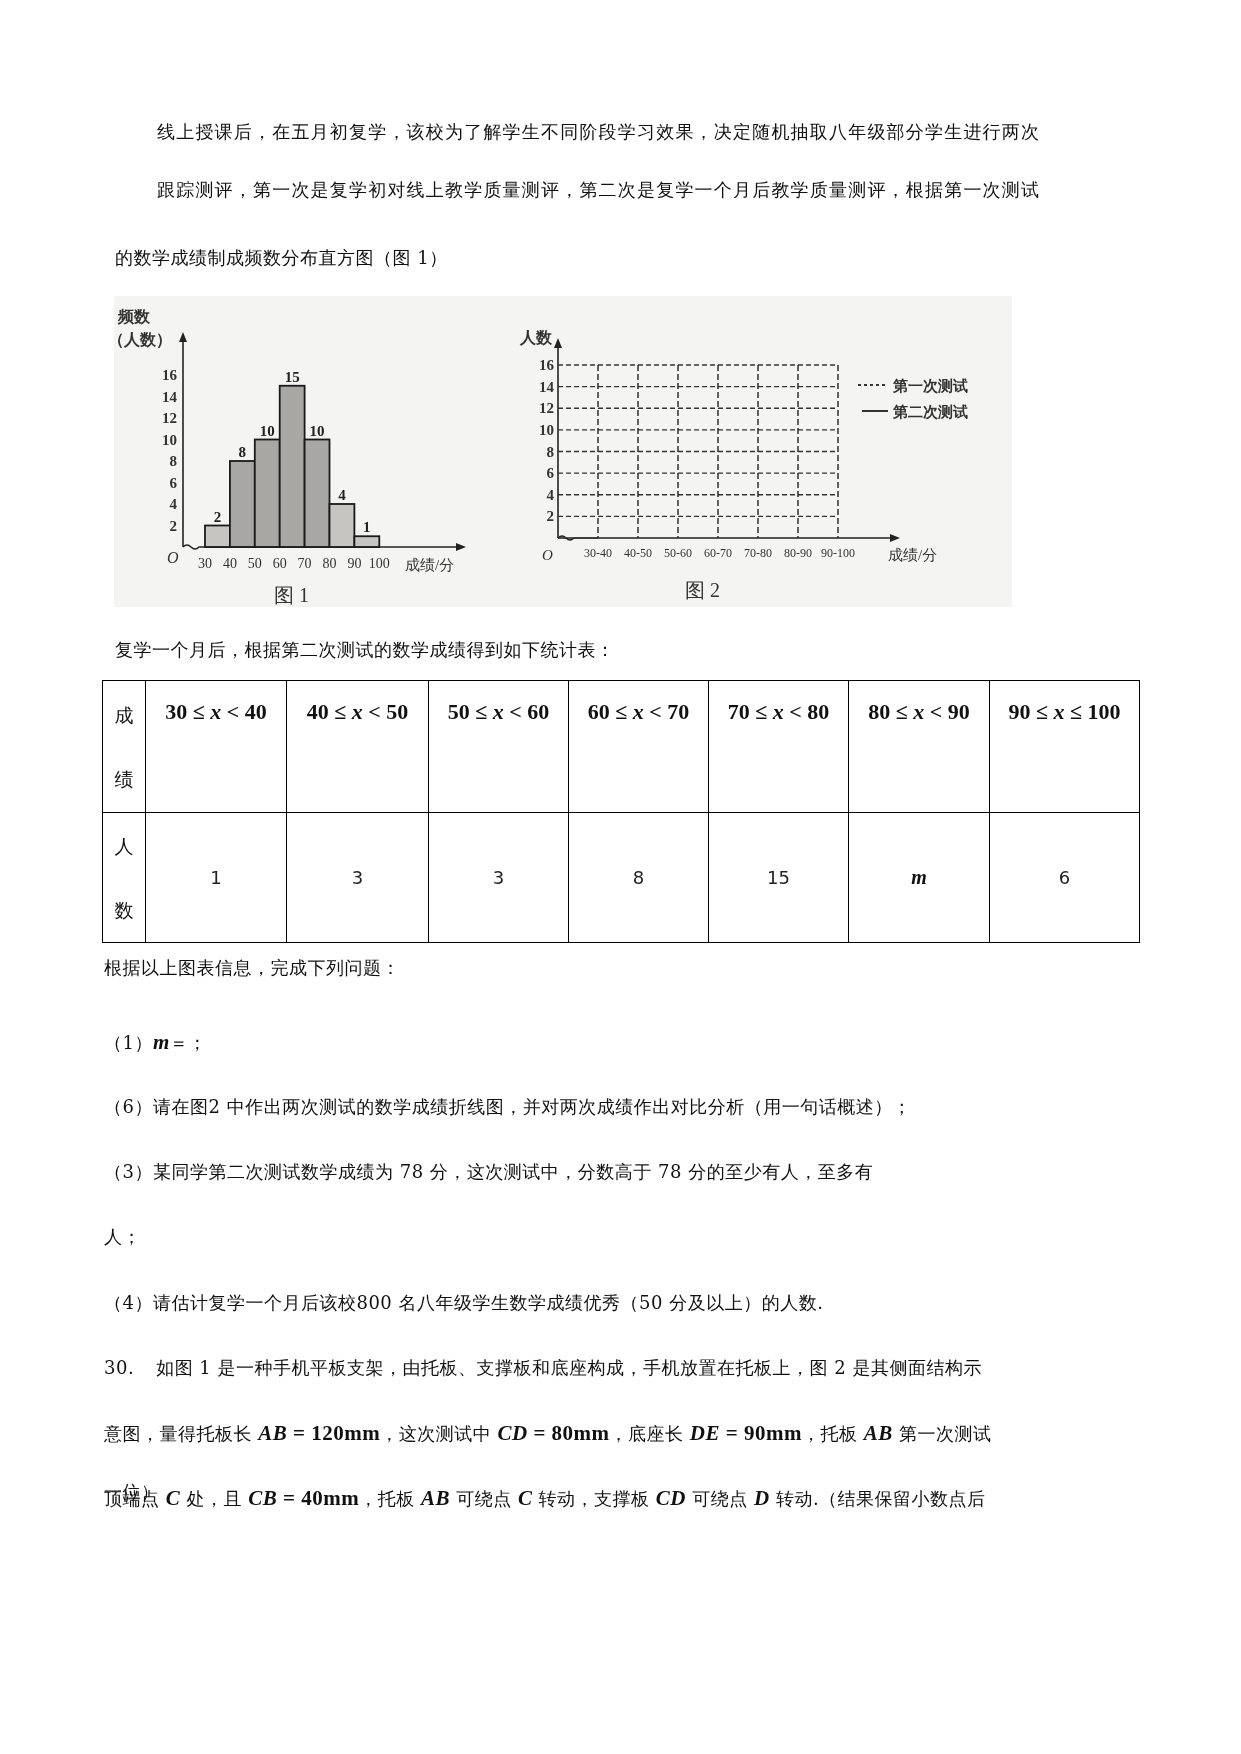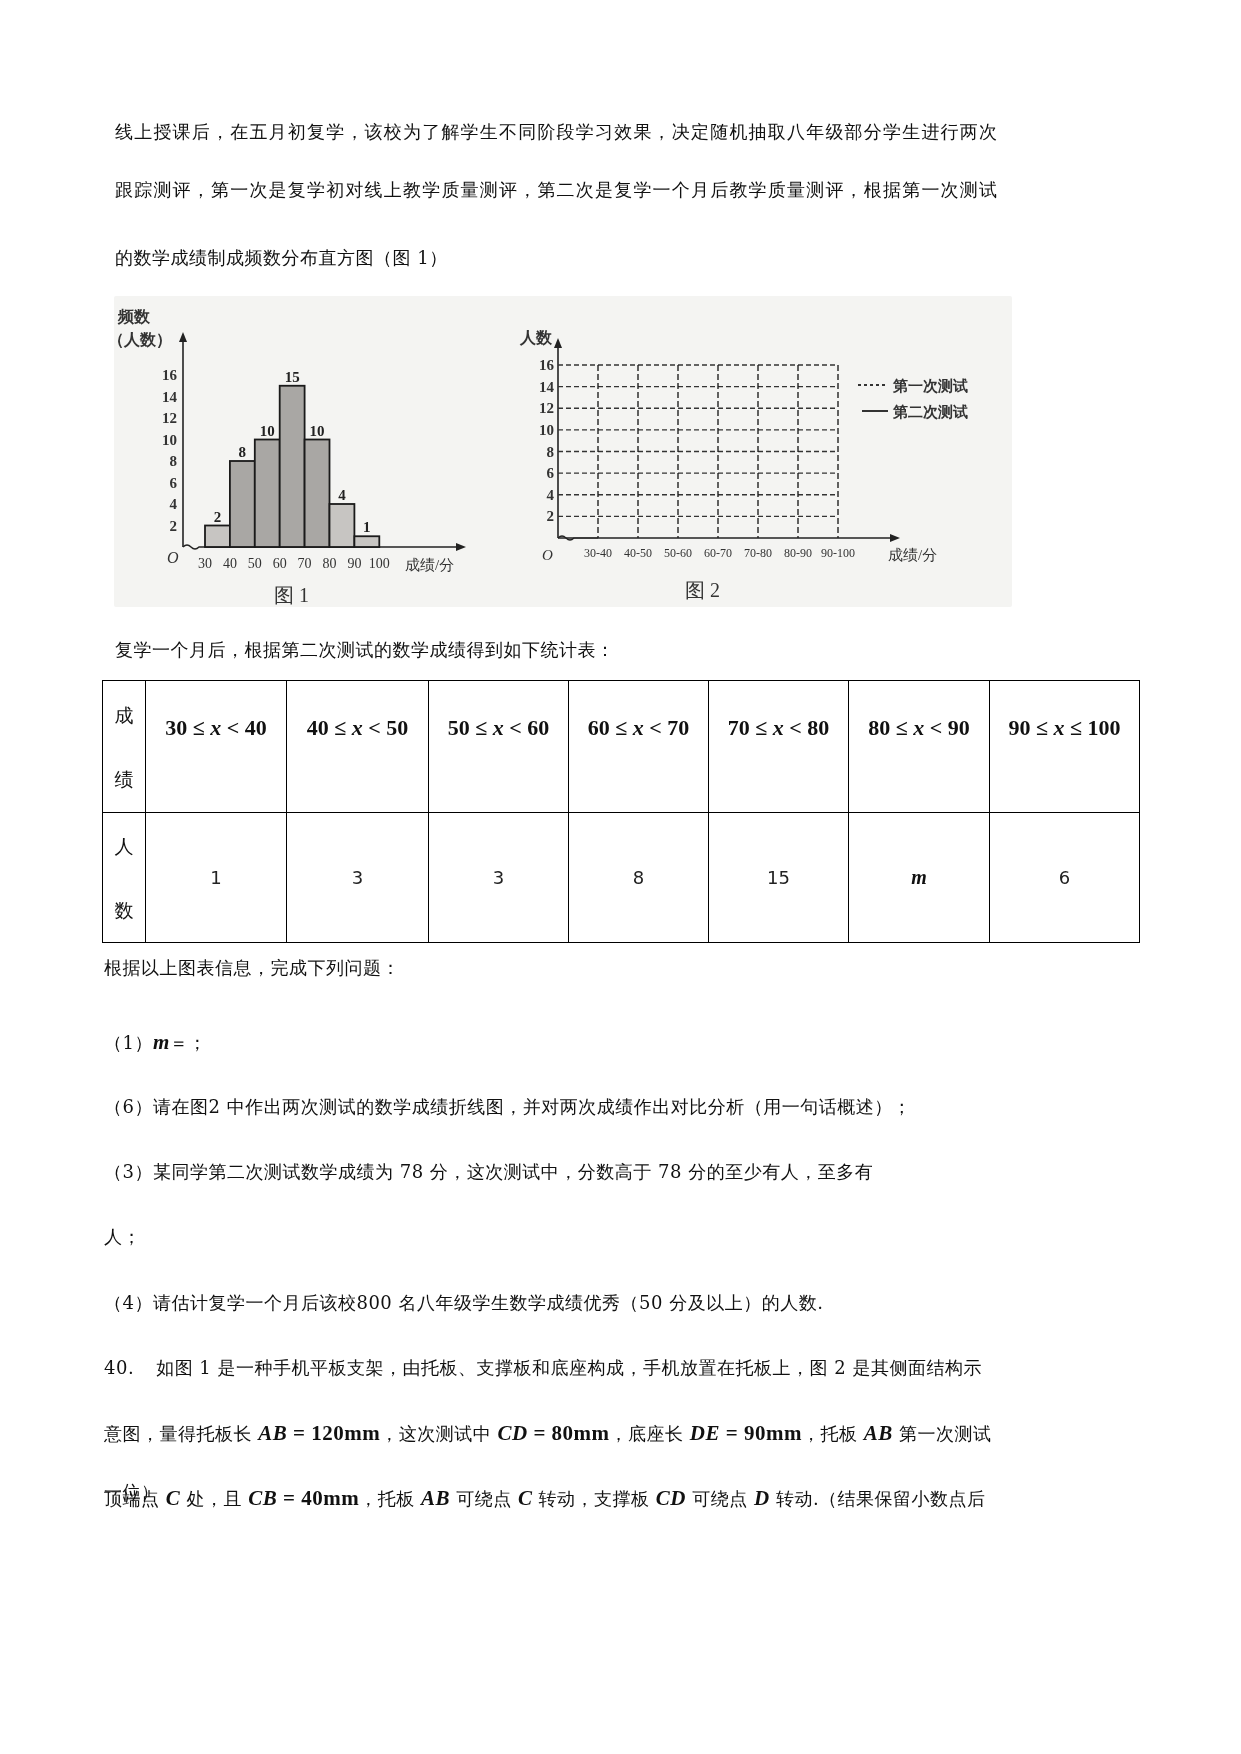--- a/index.html
+++ b/index.html
@@ -1,28 +1,28 @@
 <!DOCTYPE html>
 <html><head>
 <meta charset="utf-8">
 <style>
   html, body { margin:0; padding:0; background:#ffffff; }
   body { width:1241px; height:1754px; position:relative; overflow:hidden;
          font-family:"DejaVu Serif", "Liberation Serif", serif; color:#111; }
   .line { position:absolute; left:115px; font-size:18px; white-space:nowrap; line-height:24px; letter-spacing:0.5px; }
-  .line.wide { letter-spacing:1.2px; }
+  .line.wide { letter-spacing:1.2px;margin-left:42px; }
   .math { font-family:"Liberation Serif", serif; font-weight:bold; font-size:21px; }
   .mi { font-style:italic; }
   .photo { position:absolute; left:114px; top:296px; width:898px; height:311px;
            background:#f4f4f2; border-radius:2px; }
   svg text { font-family:"Liberation Serif", serif; }
   .tbl { position:absolute; left:102px; top:680px; border-collapse:collapse; }
   .tbl td { border:1.5px solid #000; padding:0; text-align:center; vertical-align:middle; }
   .tbl .hdr { font-size:19px; line-height:64px; font-family:"DejaVu Serif", serif; }
-  .tbl .rng { font-family:"Liberation Serif", serif; font-weight:bold; font-size:22px; vertical-align:top; padding-top:34px; }
+  .tbl .rng { font-family:"Liberation Serif", serif; font-weight:bold; font-size:22px; vertical-align:top; padding-top:18px; }
   .tbl .val { font-family:"DejaVu Sans", sans-serif; font-size:18px; color:#222; }
   .tbl .var { font-family:"Liberation Serif", serif; font-weight:bold; font-style:italic; font-size:20px; }
 </style>
 </head>
 <body>
 
 <div class="line wide" style="top:120px">线上授课后，在五月初复学，该校为了解学生不同阶段学习效果，决定随机抽取八年级部分学生进行两次</div>
 <div class="line wide" style="top:178px">跟踪测评，第一次是复学初对线上教学质量测评，第二次是复学一个月后教学质量测评，根据第一次测试</div>
 <div class="line" style="top:246px">的数学成绩制成频数分布直方图（图 1）</div>
 
@@ -159,17 +159,17 @@
 <div class="line" style="top:956px; left:104px">根据以上图表信息，完成下列问题：</div>
 <div class="line" style="top:1030px; left:104px">
   <span>（1）</span><span class="math mi">m</span><span>＝；</span>
 </div>
 <div class="line" style="top:1095px; left:104px">（6）请在图2 中作出两次测试的数学成绩折线图，并对两次成绩作出对比分析（用一句话概述）；</div>
 <div class="line" style="top:1160px; left:104px">（3）某同学第二次测试数学成绩为 78 分，这次测试中，分数高于 78 分的至少有人，至多有</div>
 <div class="line" style="top:1225px; left:104px">人；</div>
 <div class="line" style="top:1291px; left:104px">（4）请估计复学一个月后该校800 名八年级学生数学成绩优秀（50 分及以上）的人数.</div>
 
 <div class="line" style="top:1356px; left:104px">
-  <span>40.</span><span style="display:inline-block;width:22px"></span><span>如图 1 是一种手机平板支架，由托板、支撑板和底座构成，手机放置在托板上，图 2 是其侧面结构示</span>
+  <span>30.</span><span style="display:inline-block;width:22px"></span><span>如图 1 是一种手机平板支架，由托板、支撑板和底座构成，手机放置在托板上，图 2 是其侧面结构示</span>
 </div>
 <div class="line rich" style="top:1421px; left:104px"><span>意图，量得托板长 </span><span class="math mi">AB</span><span class="math"> = 120mm</span><span>，这次测试中 </span><span class="math mi">CD</span><span class="math"> = 80mm</span><span>，底座长 </span><span class="math mi">DE</span><span class="math"> = 90mm</span><span>，托板 </span><span class="math mi">AB</span><span> 第一次测试</span></div>
 <div class="line rich" style="top:1486px; left:104px"><span>顶端点 </span><span class="math mi">C</span><span> 处，且 </span><span class="math mi">CB</span><span class="math"> = 40mm</span><span>，托板 </span><span class="math mi">AB</span><span> 可绕点 </span><span class="math mi">C</span><span> 转动，支撑板 </span><span class="math mi">CD</span><span> 可绕点 </span><span class="math mi">D</span><span> 转动.（结果保留小数点后</span></div>
 <div class="line" style="top:1480px; left:104px">一位）</div>
 
 </body></html>

